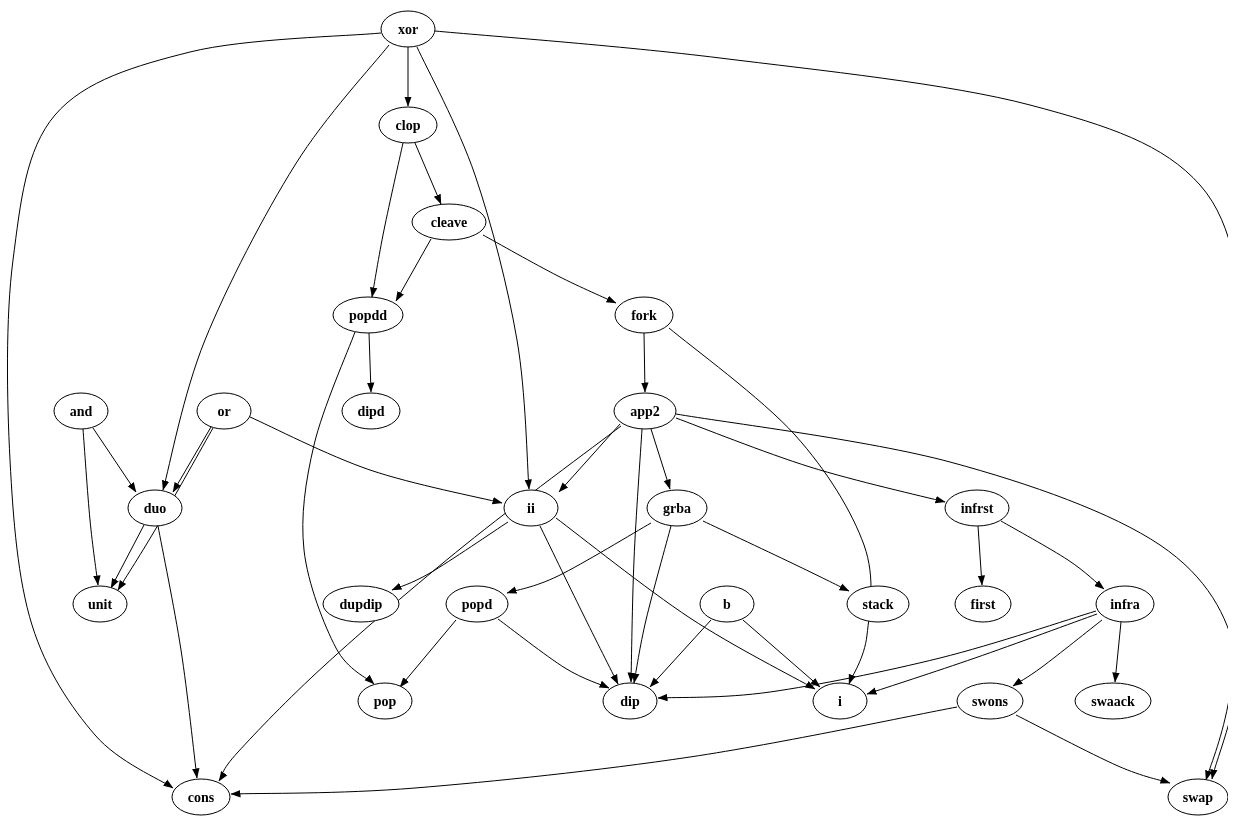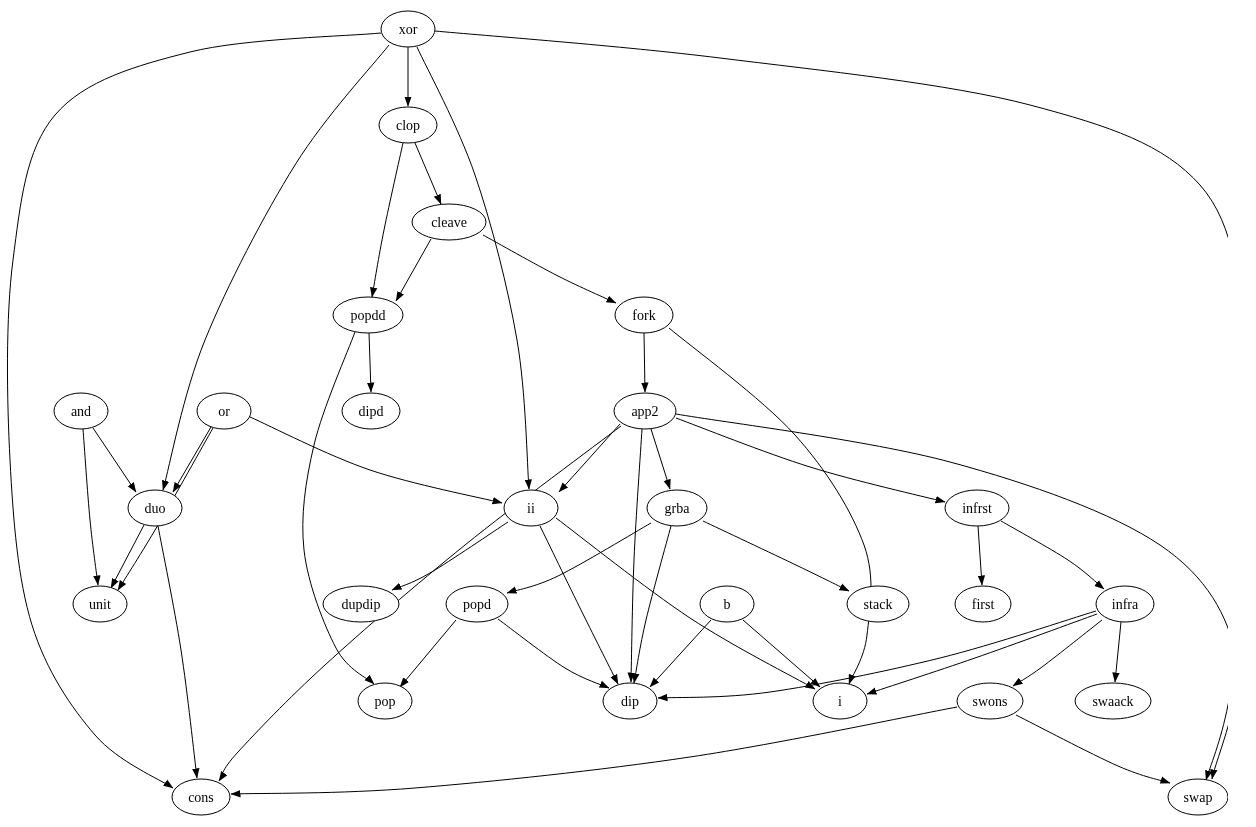--- a/index.html
+++ b/index.html
@@ -6,20 +6,21 @@
     margin: 0;
     padding: 0;
     background: #ffffff;
   }
   .canvas {
     position: relative;
     width: 1228px;
     height: 827px;
     background: var(--bg, #ffffff);
     overflow: hidden;
+    font-weight: bold;
   }
   .edge {
     fill: none;
     stroke: var(--stroke, #000000);
     stroke-width: 1;
   }
   .node-shape {
     fill: var(--node-fill, #ffffff);
     stroke: var(--stroke, #000000);
     stroke-width: 1;

